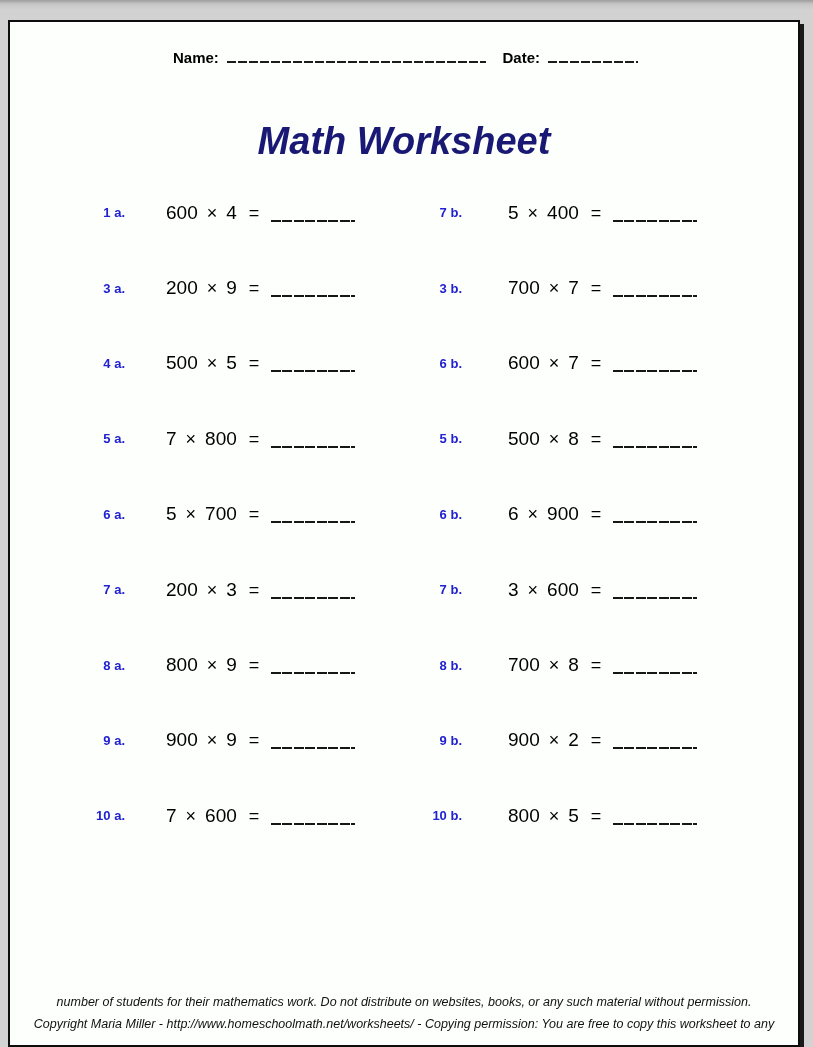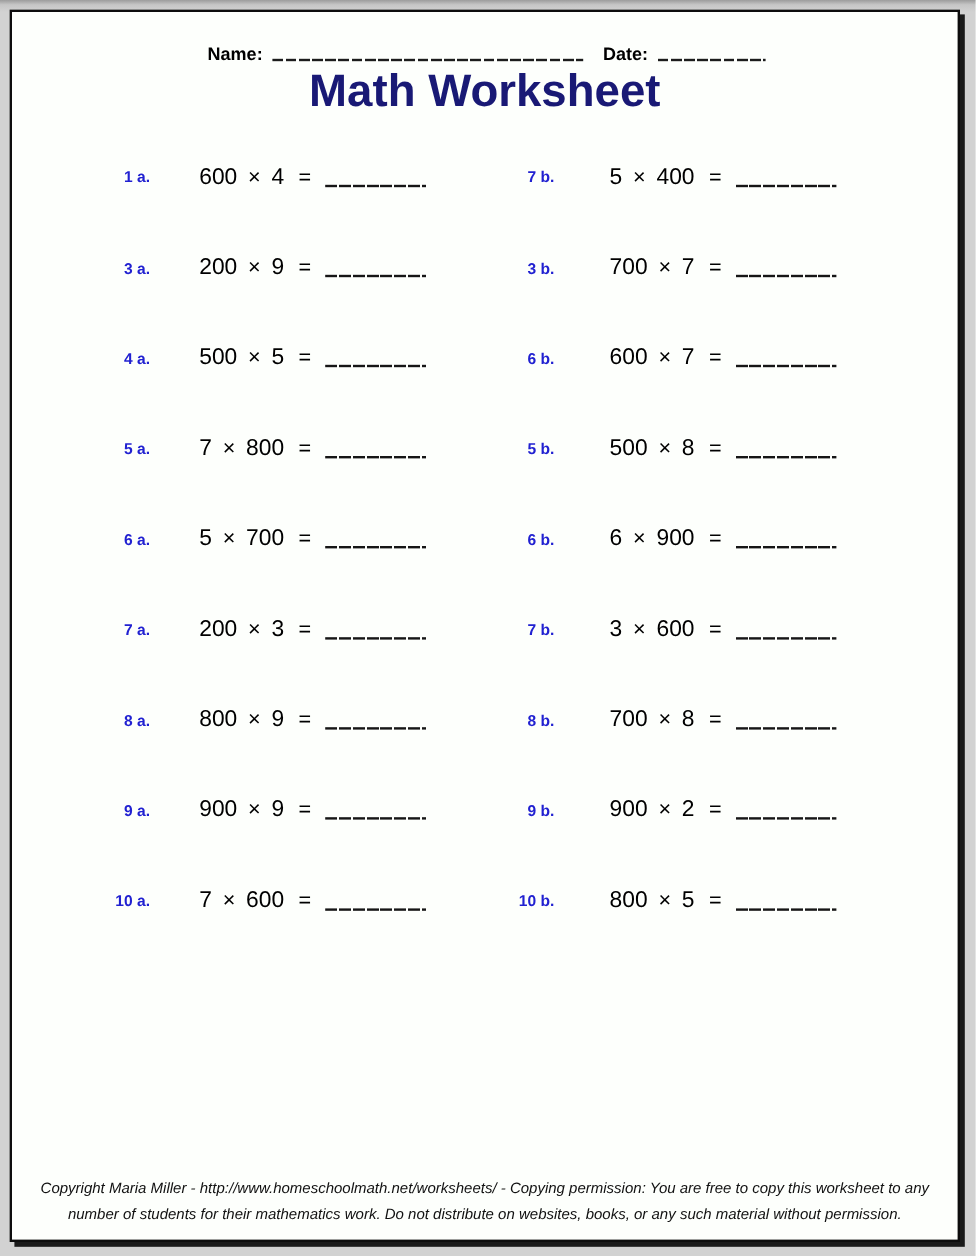--- a/index.html
+++ b/index.html
@@ -10,21 +10,21 @@
     --surround:#d2d2d2;
   }
   *{box-sizing:border-box;margin:0;padding:0;}
   html,body{width:813px;height:1047px;overflow:hidden;}
   body{
     position:relative;
     font-family:"Liberation Sans","DejaVu Sans",sans-serif;
     background:linear-gradient(to bottom,#9c9c9c 0px,#c6c6c6 4px,var(--surround) 10px,var(--surround) 100%);
   }
   .page{
-    position:absolute;left:8px;top:8px;width:792px;height:1027px;
+    position:absolute;left:8px;top:20px;width:792px;height:1027px;
     background:var(--page-bg);
     border:2px solid #0d0d0d;
     box-shadow:4px 4px 0 #1a1a1a;
     display:flex;flex-direction:column;
   }
   
   .hdr{
     display:flex;align-items:baseline;
     margin:27px 160px 0 163px;
     font-size:15px;font-weight:bold;color:var(--text);
@@ -32,23 +32,23 @@
   .hline{
     height:2px;
     background:repeating-linear-gradient(90deg,#1c1c1c 0 9px,rgba(0,0,0,0) 9px 11px);
     align-self:flex-end;margin-bottom:3px;
   }
   .name-line{flex:1;margin-left:8px;}
   .date-lbl{margin-left:16px;}
   .date-line{width:90px;margin-left:8px;}
   
   .title{
-    text-align:center;
+    margin-top:53px;text-align:center;
     font-size:38px;font-weight:bold;color:var(--title-navy);
-    letter-spacing:0px;line-height:44px;
+    letter-spacing:0px;line-height:44px;font-style:italic;
   }
   
   .problems{margin-top:12px;}
   .prow{
     display:grid;grid-template-columns:115px 222px 115px 1fr;
     height:75.4px;align-items:center;
   }
   .pgroup{display:contents;}
   .plabel{
     text-align:right;font-size:13px;font-weight:bold;color:var(--label-blue);
@@ -219,17 +219,17 @@
       <span class="pgroup gb">
         <span class="plabel">10 b.</span>
         <span class="pexpr">
           <span class="f1">800</span><span class="op">×</span><span class="f2">5</span><span class="eq">=</span><span class="ablank"></span>
         </span>
       </span>
     </div>
   </div>
 
   <div class="footer">
+    <div>number of students for their mathematics work. Do not distribute on websites, books, or any such material without permission.</div>
     <div>Copyright Maria Miller - http://www.homeschoolmath.net/worksheets/ - Copying permission: You are free to copy this worksheet to any</div>
-    <div>number of students for their mathematics work. Do not distribute on websites, books, or any such material without permission.</div>
   </div>
 
 </div>
 
 </body></html>

